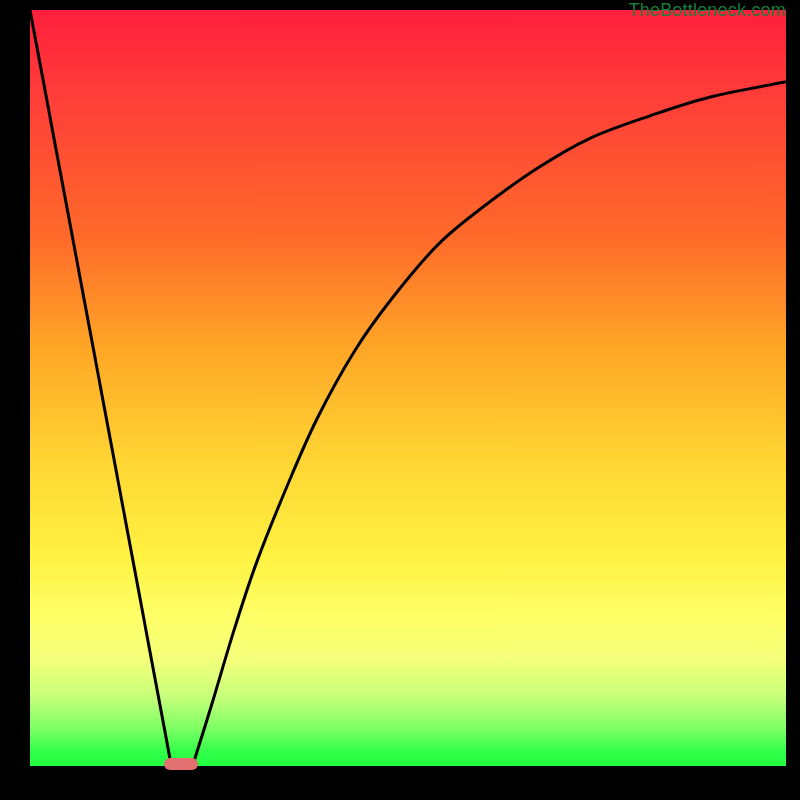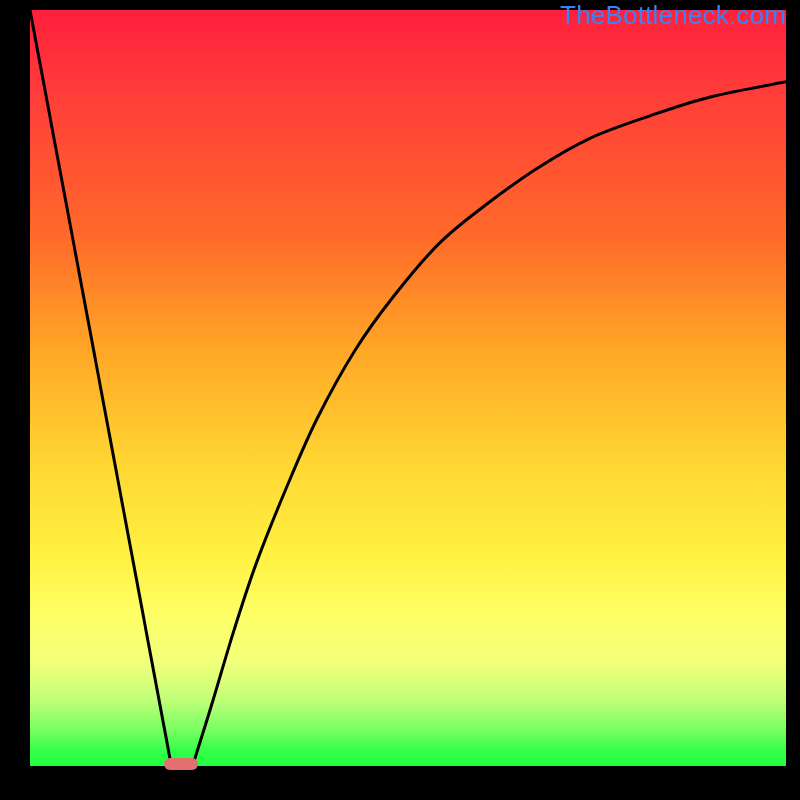--- a/index.html
+++ b/index.html
@@ -36,22 +36,22 @@
       #c4ff7a 91%,
       #7dff63 95%,
       #34ff4a 98%,
       #21ff3f 100%
     );
   }
   .watermark {
     position: absolute;
     top: 0px;
     right: 14px;
-    color: #3b82f6;
-    font-size: 26px;
+    color: #15803d;
+    font-size: 18px;
     letter-spacing: 0.2px;
     z-index: 5;
     font-weight: 500;
   }
   svg.curve {
     position: absolute;
     left: 0;
     top: 0;
     width: 756px;
     height: 756px;

